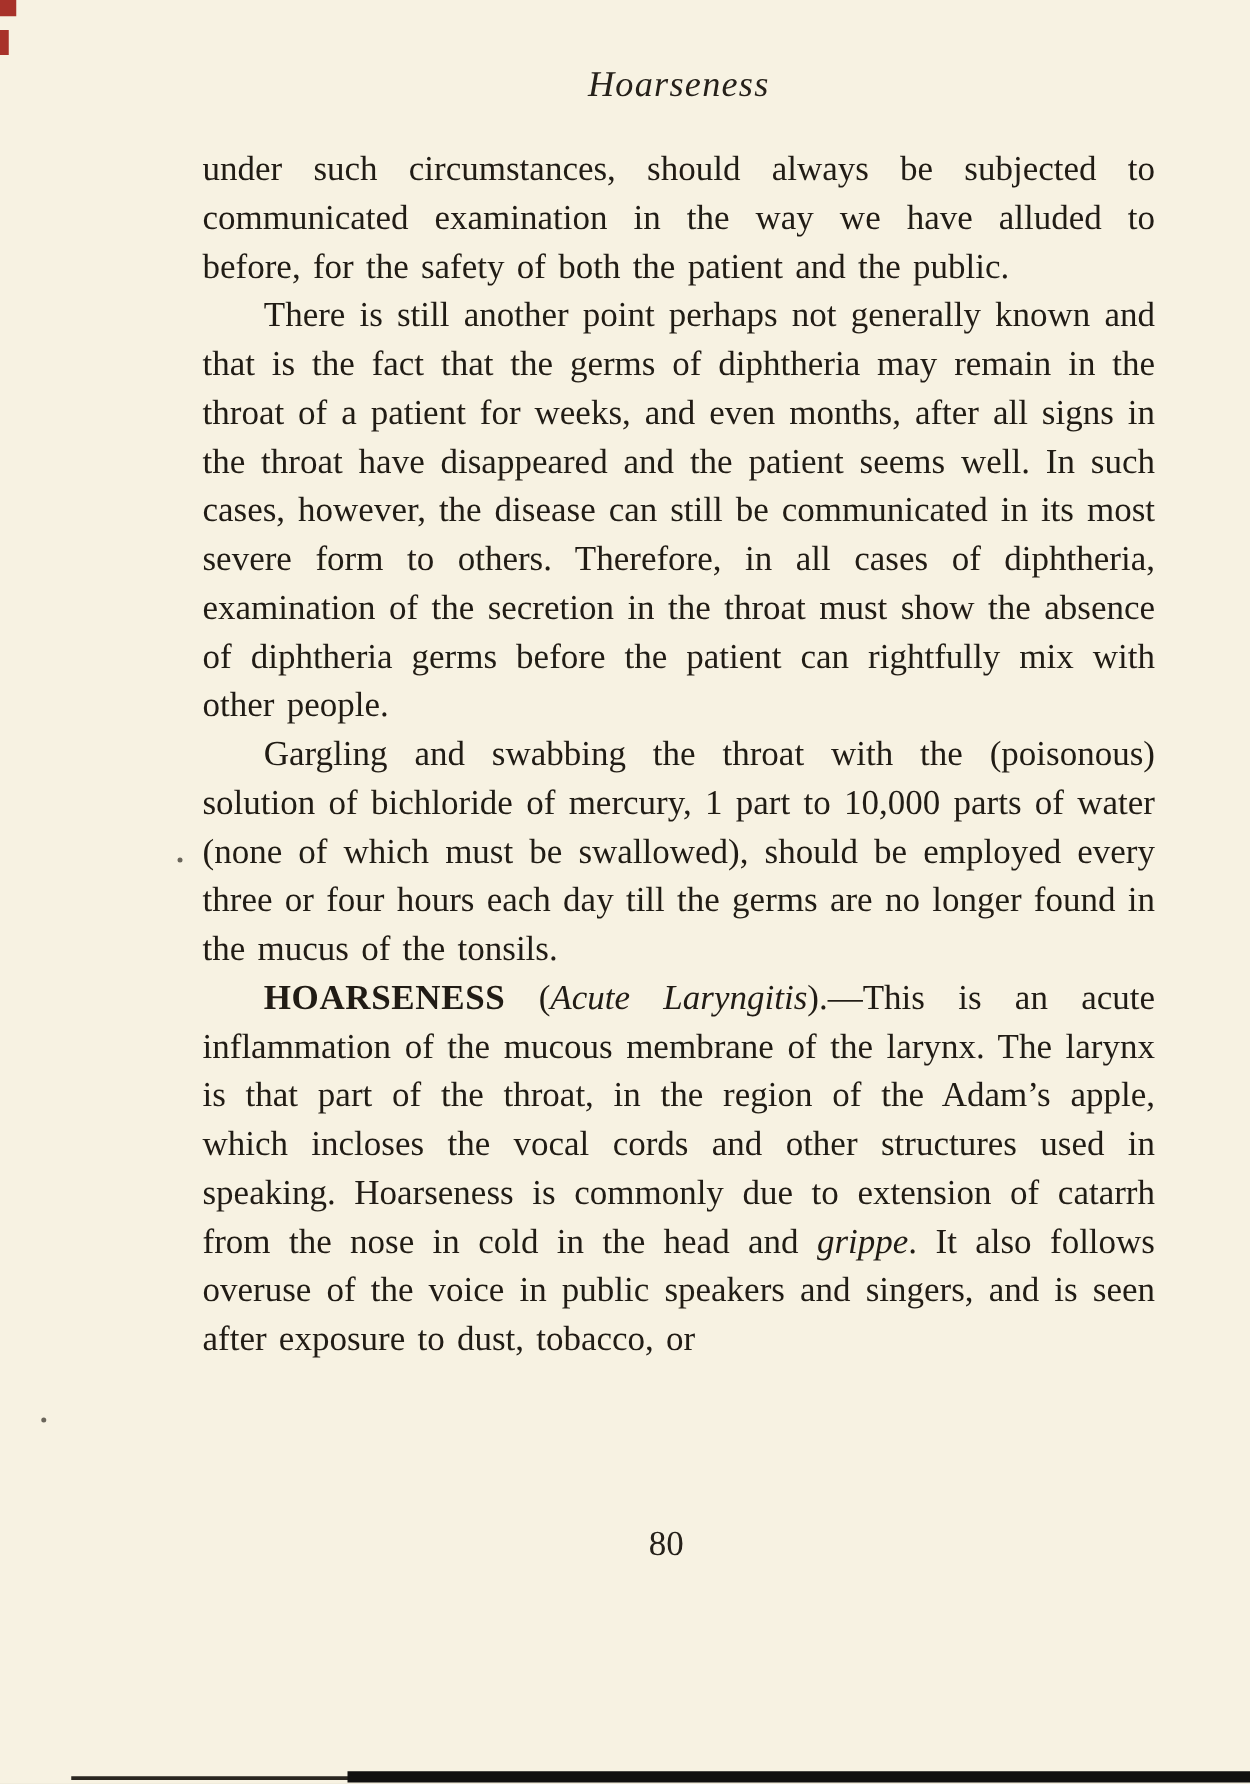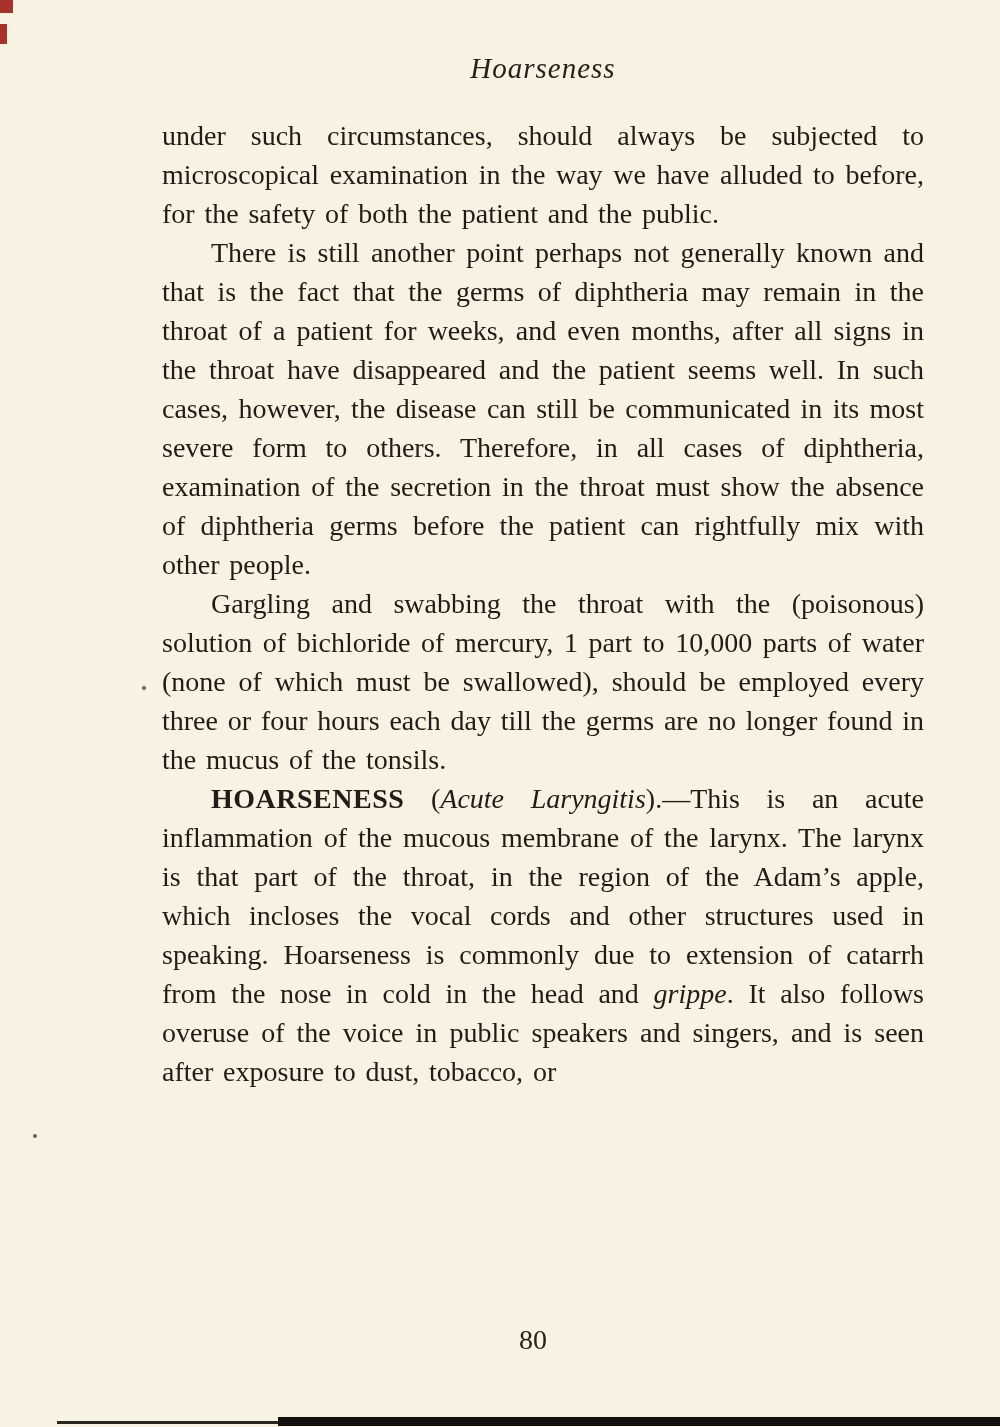--- a/index.html
+++ b/index.html
@@ -48,21 +48,21 @@
     text-indent: 0;
   }
   .text-column b {
     font-weight: bold;
     letter-spacing: 0.5px;
   }
   .text-column i {
   }
   .page-number {
     position: absolute;
-    top: 1324px;
+    top: 1220px;
     left: 162px;
     width: 742px;
     text-align: center;
     font-size: 28px;
     color: #26211a;
   }
   .artifact {
     position: absolute;
   }
   .red-mark-1 {
@@ -114,21 +114,21 @@
 <body>
 
 <div class="page">
 
   <div class="artifact red-mark-1"></div>
   <div class="artifact red-mark-2"></div>
 
   <div class="running-head">Hoarseness</div>
 
   <div class="text-column">
-    <p class="no-indent">under such circumstances, should always be subjected to microscopical examination in the way we have alluded to before, for the safety of both the patient and the public.</p>
+    <p class="no-indent">under such circumstances, should always be subjected to communicated examination in the way we have alluded to before, for the safety of both the patient and the public.</p>
     <p>There is still another point perhaps not generally known and that is the fact that the germs of diphtheria may remain in the throat of a patient for weeks, and even months, after all signs in the throat have disappeared and the patient seems well.  In such cases, however, the disease can still be communicated in its most severe form to others.  Therefore, in all cases of diphtheria, examination of the secretion in the throat must show the absence of diphtheria germs before the patient can rightfully mix with other people.</p>
     <p>Gargling and swabbing the throat with the (poisonous) solution of bichloride of mercury, 1 part to 10,000 parts of water (none of which must be swallowed), should be employed every three or four hours each day till the germs are no longer found in the mucus of the tonsils.</p>
     <p><b>HOARSENESS</b><span> (</span><i>Acute Laryngitis</i><span>).—This is an acute inflammation of the mucous membrane of the larynx.  The larynx is that part of the throat, in the region of the Adam’s apple, which incloses the vocal cords and other structures used in speaking.  Hoarseness is commonly due to extension of catarrh from the nose in cold in the head and </span><i>grippe</i><span>.  It also follows overuse of the voice in public speakers and singers, and is seen after exposure to dust, tobacco, or</span></p>
   </div>
 
   <div class="page-number">80</div>
 
   <div class="artifact bottom-line-thin"></div>
   <div class="artifact bottom-line-thick"></div>
   <div class="artifact speck-1"></div>

